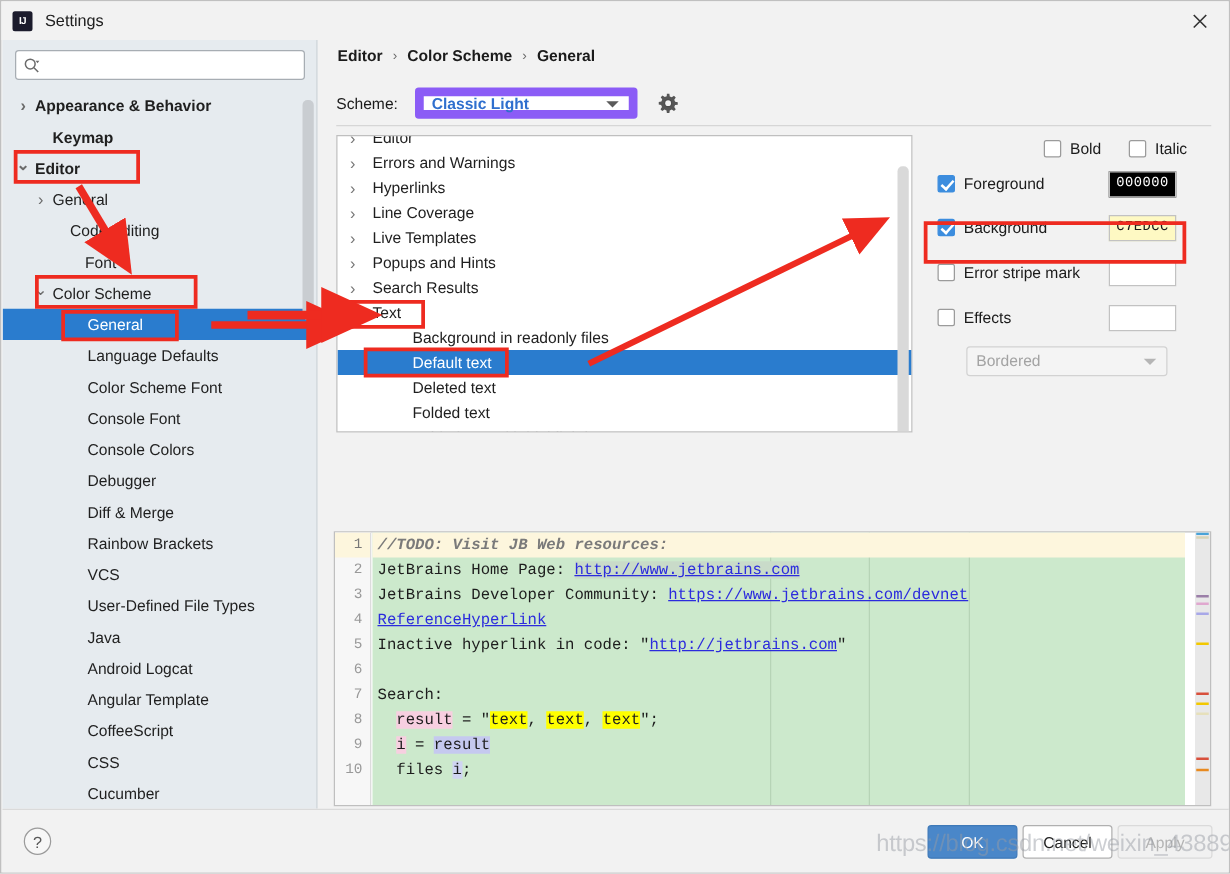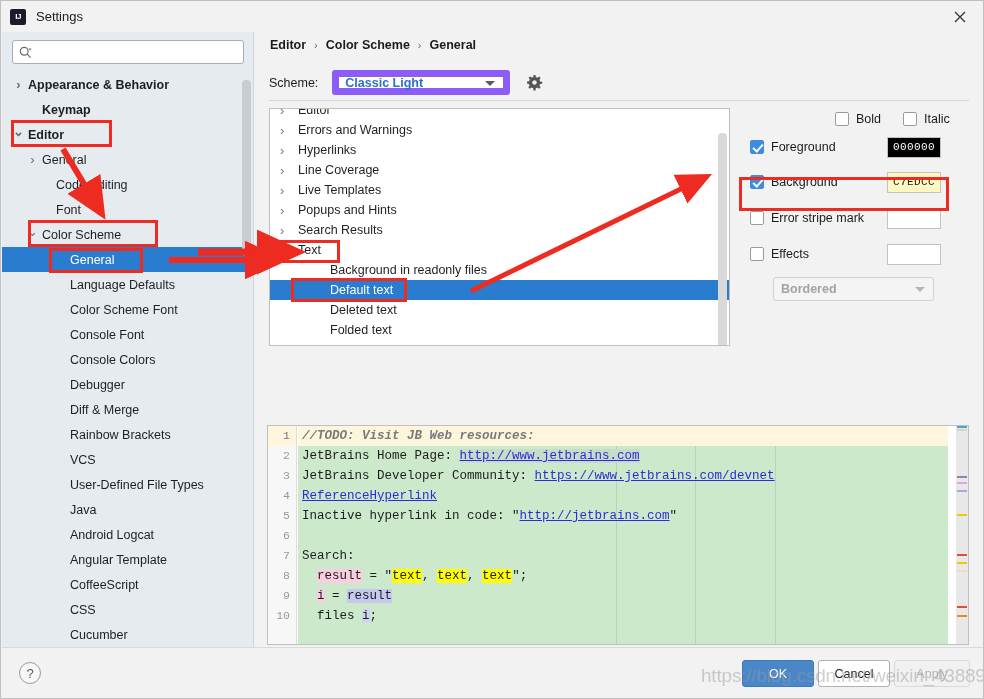--- a/index.html
+++ b/index.html
@@ -192,21 +192,21 @@
     font-family: "Liberation Mono", monospace;
     font-size: 11px;
     display: flex; align-items: center; justify-content: center;
     letter-spacing: 0.4px;
   }
   .bordered-select {
     width: 161px; height: 24px;
     border: 1px solid #d2d2d2; background: #f4f4f4;
     border-radius: 3px; position: relative;
     display: flex; align-items: center; padding: 0 7px;
-    color: #a3a3a3; font-size: 12.5px; font-weight: bold;
+    color: #a3a3a3; font-size: 12.5px;
   }
   .bordered-select .caret { border-top-color: #b5b5b5; }
 
   
   .preview {
     position: absolute; left: 266px; top: 424px;
     width: 702px; height: 220px;
     background: #fff;
     border: 1px solid #bfbfbf;
     overflow: hidden;
@@ -326,21 +326,21 @@
           <span style="margin-left: 3px;">Editor</span>
         </div>
         <div class="tnode" style="padding-left: 24px;">
           <span class="tw" style="font-size: 13px;">›</span>
           <span style="margin-left: 3px;">General</span>
         </div>
         <div class="tnode" style="padding-left: 38px;">
           <span class="tw"></span>
           <span style="margin-left: 3px;">Code Editing</span>
         </div>
-        <div class="tnode" style="padding-left: 38px;">
+        <div class="tnode" style="padding-left: 50px;">
           <span class="tw"></span>
           <span style="margin-left: 3px;">Font</span>
         </div>
         <div class="tnode" style="padding-left: 24px;">
           <span class="tw" style="font-size: 13px; position: relative; top: -3px;">⌄</span>
           <span style="margin-left: 3px;">Color Scheme</span>
         </div>
         <div class="tnode sel" style="padding-left: 52px;">
           <span class="tw"></span>
           <span style="margin-left: 3px;">General</span>

